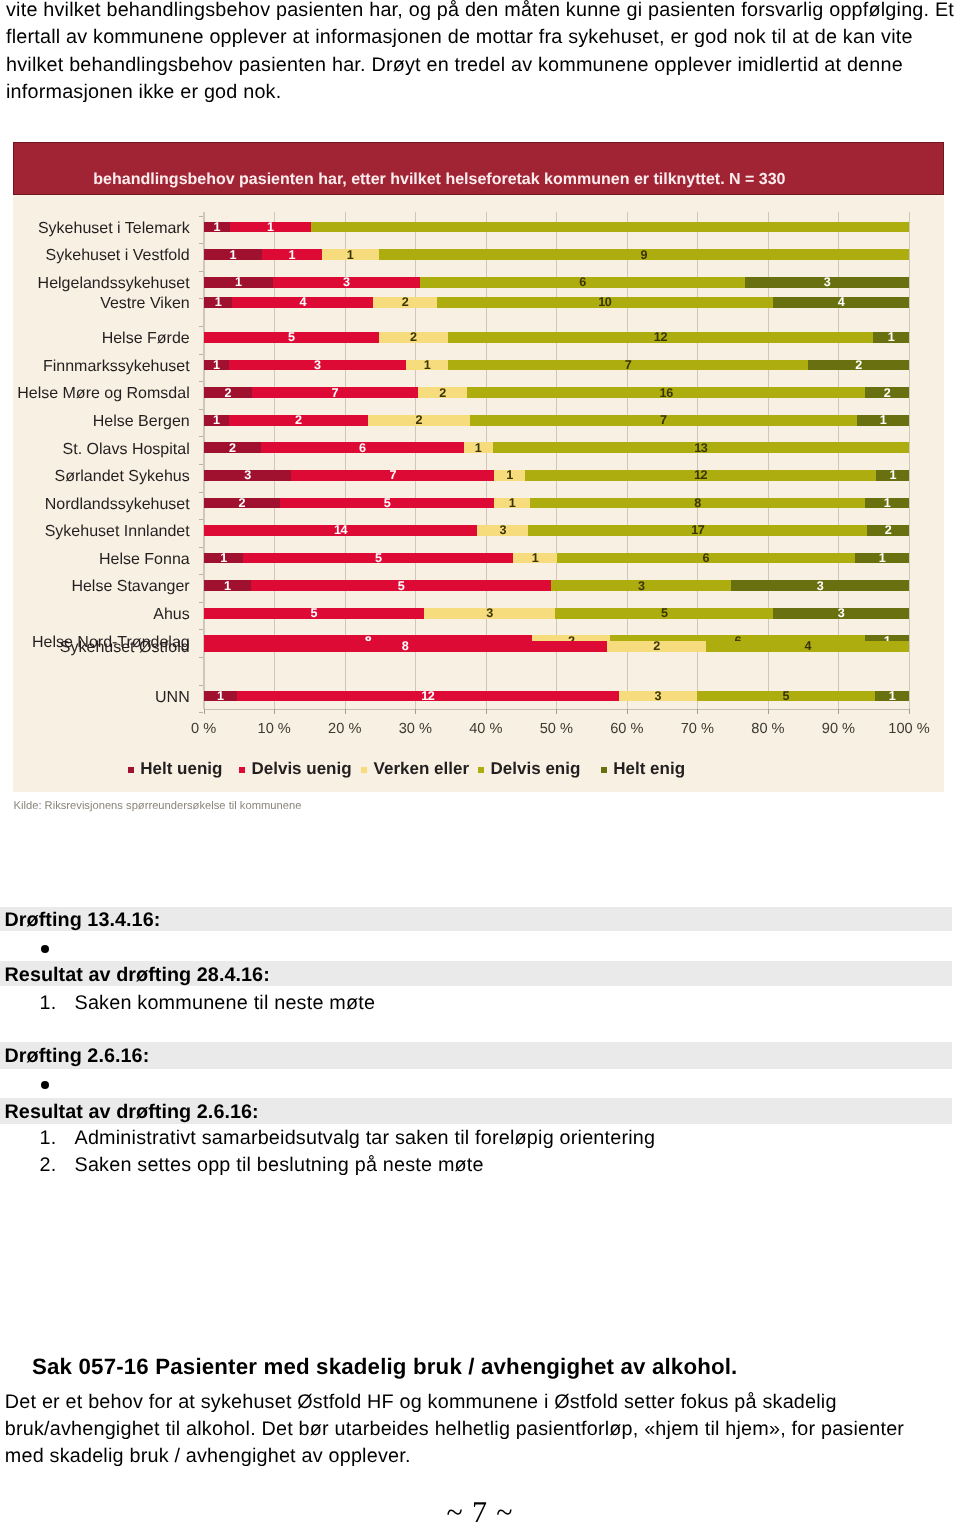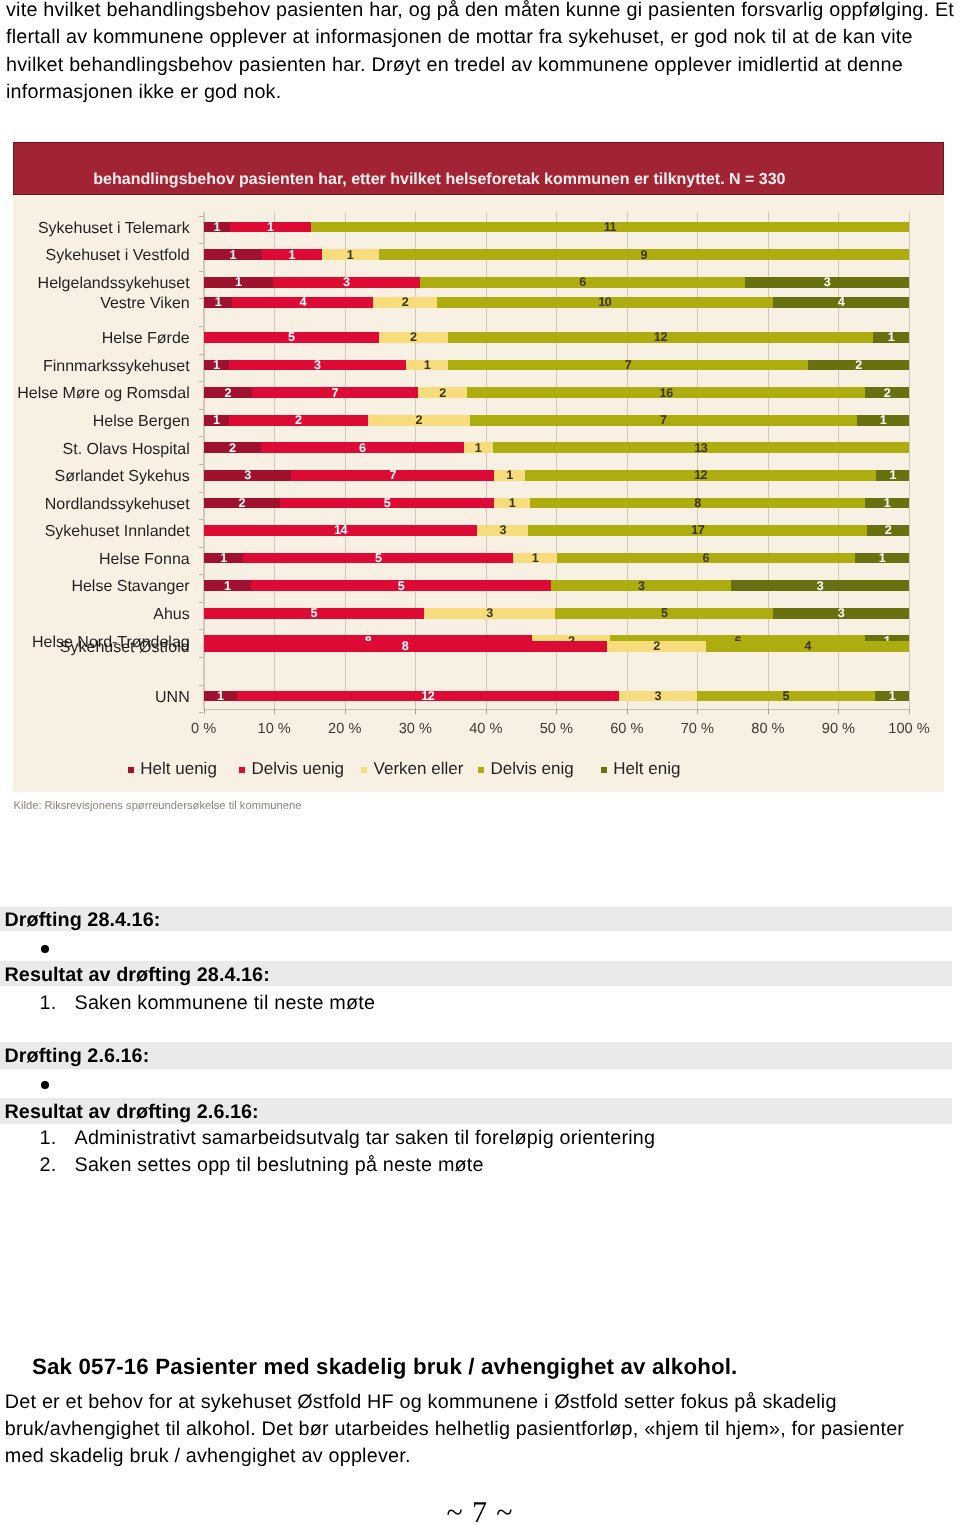--- a/index.html
+++ b/index.html
@@ -26,21 +26,21 @@
   .bar{position:absolute;height:10.8px;left:0;width:100%;}
   .seg{position:absolute;top:0;height:10.8px;}
   .seglab{position:absolute;top:-0.6px;height:11px;line-height:12.2px;font-size:12.6px;letter-spacing:-0.45px;font-weight:bold;
           text-align:center;overflow:visible;}
   .xaxis{position:absolute;left:0;width:705.3px;top:496.5px;height:1px;background:#c3beb1;}
   .yaxis{position:absolute;left:-1.1px;top:0;width:1px;height:496.5px;background:#cdc8bb;}
   .ytick{position:absolute;left:-4.5px;width:3.4px;height:1px;background:#b9b3a6;}
   .tick{position:absolute;top:496.5px;width:1px;height:5.5px;background:#a39e92;}
   .xtl{position:absolute;top:509px;font-size:14.6px;color:#3c3a33;text-align:center;width:80px;margin-left:-40px;line-height:16px;}
   .legend{position:absolute;left:114.7px;top:565px;font-size:17px;color:#231f20;white-space:nowrap;line-height:18px;}
-  .legend .li{display:inline-block;white-space:nowrap;}
+  .legend .li{display:inline-block;white-space:nowrap;font-weight:bold;}
   .legend i{display:inline-block;width:6px;height:6.3px;margin-right:6.6px;vertical-align:1px;}
   .fig-source{position:absolute;left:13.5px;top:799.5px;font-size:11.2px;color:#8c857b;line-height:13px;}
 </style>
 </head>
 <body>
 
 <div class="page">
 <div>
   <div class="txt" style="left:6.0px;top:-2.9px">vite hvilket behandlingsbehov pasienten har, og på den måten kunne gi pasienten forsvarlig oppfølging. Et</div>
   <div class="txt" style="left:6.0px;top:24.3px">flertall av kommunene opplever at informasjonen de mottar fra sykehuset, er god nok til at de kan vite</div>
@@ -64,21 +64,20 @@
       <div class="gridline" style="left:80.000%"></div>
       <div class="gridline" style="left:90.000%"></div>
       <div class="gridline" style="left:100.000%"></div>
       <div class="bar" style="top:9.70px">
         <span class="rowlabel">Sykehuset i Telemark</span>
         <span class="seg" style="left:0.000%;width:3.700%;background:#a0102f"></span>
         <span class="seg" style="left:3.700%;width:11.510%;background:#dc0a35"></span>
         <span class="seg" style="left:15.210%;width:84.780%;background:#aead0f"></span>
         <span class="seglab" style="left:0.000%;width:3.700%;color:#ffffff">1</span>
         <span class="seglab" style="left:3.700%;width:11.510%;color:#ffffff">1</span>
-        <span class="seglab" style="left:15.210%;width:84.780%;color:#3a3400">11</span>
       </div>
       <div class="bar" style="top:37.28px">
         <span class="rowlabel">Sykehuset i Vestfold</span>
         <span class="seg" style="left:0.000%;width:8.240%;background:#a0102f"></span>
         <span class="seg" style="left:8.240%;width:8.490%;background:#dc0a35"></span>
         <span class="seg" style="left:16.730%;width:8.070%;background:#f6dc7c"></span>
         <span class="seg" style="left:24.800%;width:75.200%;background:#aead0f"></span>
         <span class="seglab" style="left:0.000%;width:8.240%;color:#ffffff">1</span>
         <span class="seglab" style="left:8.240%;width:8.490%;color:#ffffff">1</span>
         <span class="seglab" style="left:16.730%;width:8.070%;color:#3a3400">1</span>
@@ -323,21 +322,21 @@
       <span class="li" style="position:absolute;left:111.2px;top:0"><i style="background:#dc0a35"></i><span>Delvis uenig</span></span>
       <span class="li" style="position:absolute;left:233.3px;top:0"><i style="background:#f6dc7c"></i><span>Verken eller</span></span>
       <span class="li" style="position:absolute;left:350.3px;top:0"><i style="background:#aead0f"></i><span>Delvis enig</span></span>
       <span class="li" style="position:absolute;left:473.0px;top:0"><i style="background:#69700f"></i><span>Helt enig</span></span>
     </div>
   </div>
 </div>
 <div class="fig-source">Kilde: Riksrevisjonens spørreundersøkelse til kommunene</div>
 <div>
   <div class="band" style="top:906.9px;height:24.6px"></div>
-  <div class="txt b" style="left:4.5px;top:907.4px">Drøfting 28.4.16:</div>
+  <div class="txt b" style="left:4.5px;top:907.4px">Drøfting 13.4.16:</div>
   <div class="bullet" style="left:40.6px;top:944.7px;width:8.0px;height:8.0px"></div>
   <div class="band" style="top:960.9px;height:25.6px"></div>
   <div class="txt b" style="left:4.5px;top:962.3px">Resultat av drøfting 28.4.16:</div>
   <div class="txt" style="left:39.5px;top:989.5px">1.</div>
   <div class="txt" style="left:74.5px;top:989.5px">Saken kommunene til neste møte</div>
 </div>
 <div>
   <div class="band" style="top:1042.0px;height:26.5px"></div>
   <div class="txt b" style="left:4.5px;top:1043.1px">Drøfting 2.6.16:</div>
   <div class="bullet" style="left:40.6px;top:1080.6px;width:8.0px;height:8.0px"></div>

